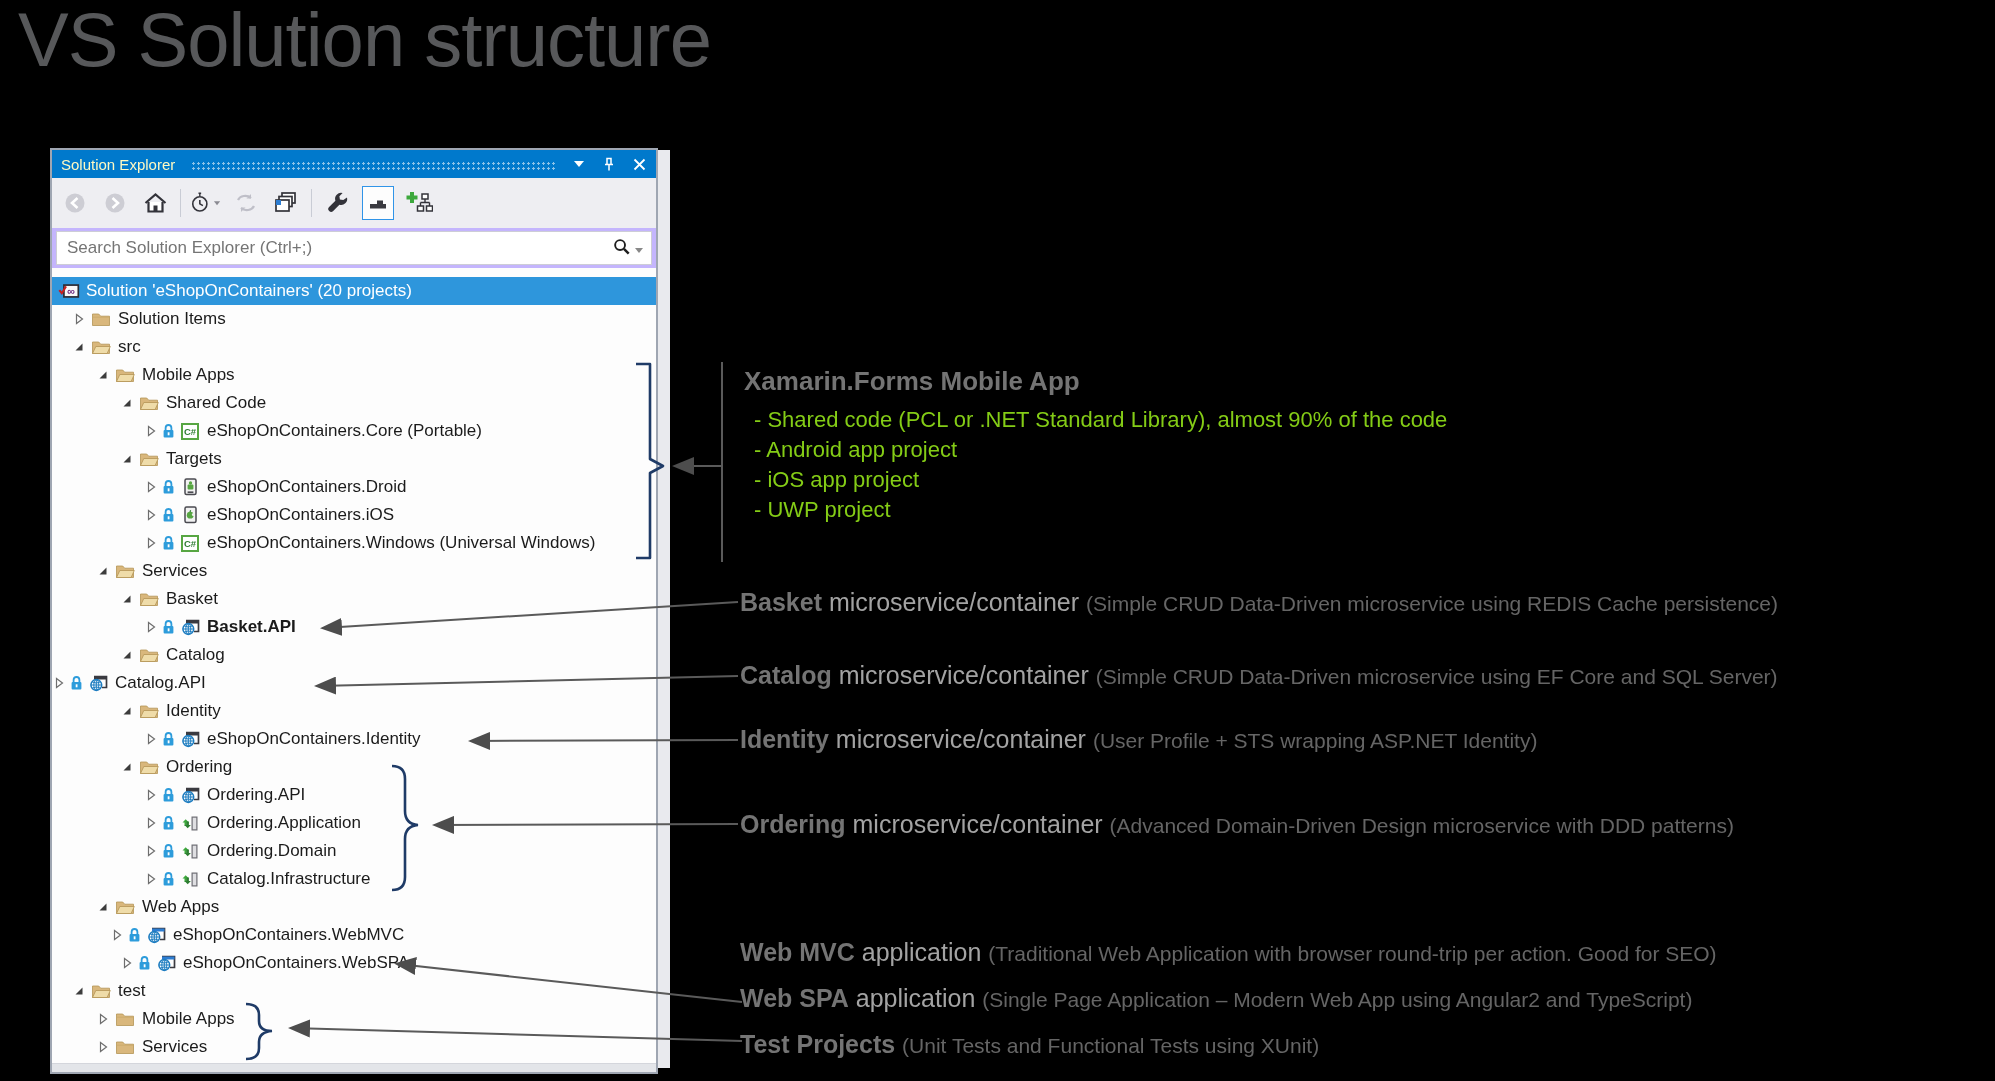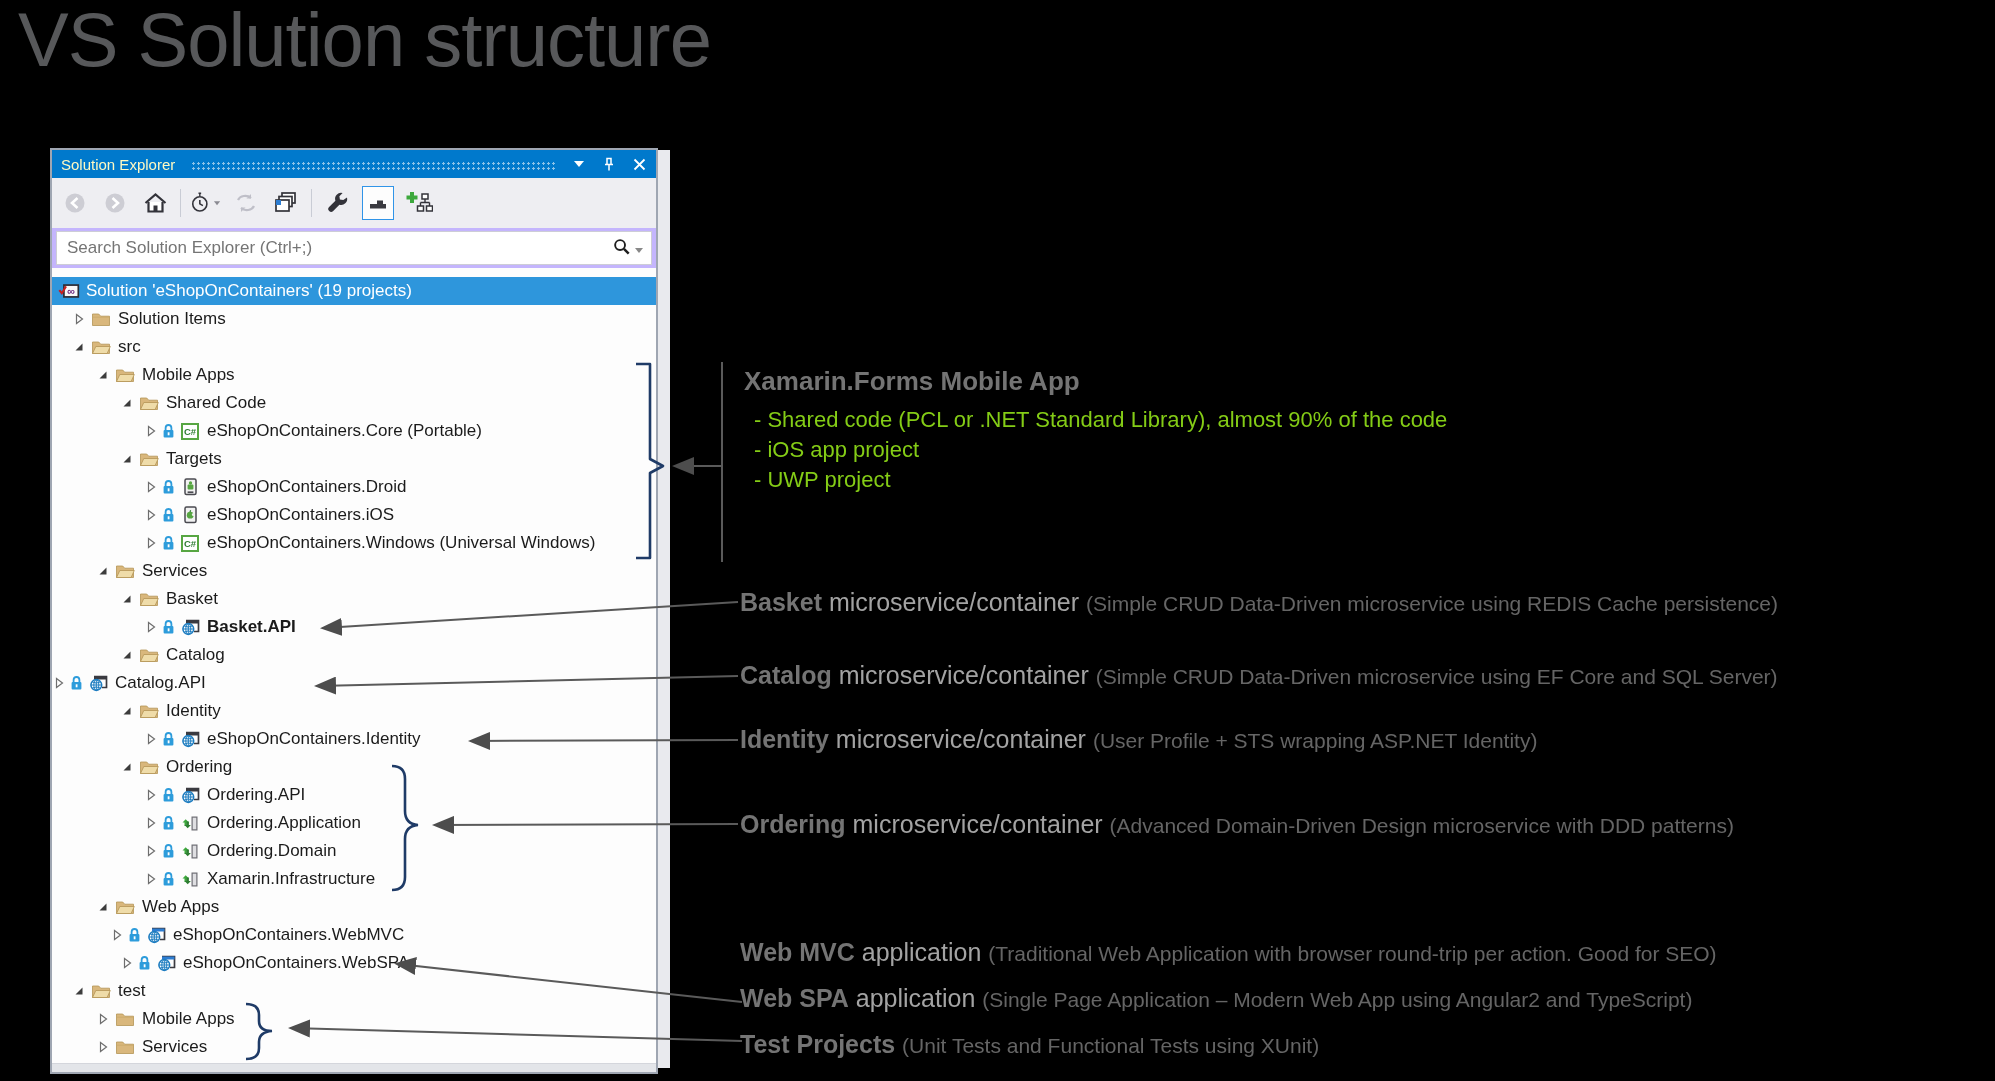--- a/index.html
+++ b/index.html
@@ -169,21 +169,21 @@
 
     <div class="tree" id="tree">
         <div class="trow sel" style="padding-left: 6px;">
           <span class="ticon">
             <svg width="26" height="20" viewBox="0 0 26 20">
               <rect x="7" y="3" width="17" height="14" fill="#F8F8F8" stroke="#2B2B33" stroke-width="2"></rect>
               <text x="15.5" y="14.5" font-size="13" fill="#68217A" text-anchor="middle" font-weight="bold">∞</text>
               <path d="M1.5 9 l3 3.6 L9.5 4.5" stroke="#C81E1E" stroke-width="2.4" fill="none"></path>
             </svg>
           </span>
-          <span class="tlabel">Solution 'eShopOnContainers' (19 projects)</span>
+          <span class="tlabel">Solution 'eShopOnContainers' (20 projects)</span>
         </div>
         <div class="trow" style="padding-left: 20px;">
           <span class="arrow">
             <svg width="14" height="14" viewBox="0 0 14 14">
               <path d="M4.5 2.5 L10.5 7 L4.5 11.5 Z" fill="#FDFDFD" stroke="#6E6E6E" stroke-width="1.2"></path>
             </svg>
           </span>
           <span class="ticon">
             <svg width="20" height="17" viewBox="0 0 20 17">
               <path d="M1.5 3 h6.2 l2 2.2 h8.8 v9.3 H1.5 Z" fill="#D9B77C" stroke="#B49455" stroke-width="0.8"></path>
@@ -566,21 +566,21 @@
             </svg>
           </span>
           <span class="ticon">
             <svg width="18" height="17" viewBox="0 0 18 17">
               <rect x="10.5" y="1.5" width="6" height="14" fill="#6E6E74"></rect>
               <rect x="11.7" y="2.7" width="3.6" height="11.6" fill="#DFDFE2"></rect>
               <path d="M1.5 7.5 l3.2-3.2 3.2 3.2 h-2 v3.4 h-2.4 V7.5 Z" fill="#3DA83D"></path>
               <path d="M9.9 10 l-3.2 3.2 L3.5 10 h2 V6.6 h2.4 V10 Z" fill="#2E7D32"></path>
             </svg>
           </span>
-          <span class="tlabel">Xamarin.Infrastructure</span>
+          <span class="tlabel">Catalog.Infrastructure</span>
         </div>
         <div class="trow" style="padding-left: 44px;">
           <span class="arrow">
             <svg width="14" height="14" viewBox="0 0 14 14">
               <path d="M10.5 3.5 V10.5 H3.5 Z" fill="#3C3C3C"></path>
             </svg>
           </span>
           <span class="ticon">
             <svg width="20" height="17" viewBox="0 0 20 17">
               <path d="M1.5 3 h6.2 l2 2.2 h8.8 v9.3 H1.5 Z" fill="#D9B77C" stroke="#B49455" stroke-width="0.8"></path>
@@ -682,20 +682,21 @@
           <span class="tlabel">Services</span>
         </div>
       </div>
     <div style="position:absolute;left:0;right:0;bottom:0;height:8px;background:#E3E5E9;border-top:1px solid #D4D6DC;"></div>
   </div>
 
   <div class="xam">
     <div class="xt">Xamarin.Forms Mobile App</div>
     <ul id="xam-items">
         <li>- Shared code (PCL or .NET Standard Library), almost 90% of the code</li>
+        <li>- Android app project</li>
         <li>- iOS app project</li>
         <li>- UWP project</li>
       </ul>
   </div>
 
   <div id="notes">
       <div class="note" style="top: 588px;"><span class="b">Basket</span><span class="m"> microservice/container </span><span class="p">(Simple CRUD Data-Driven microservice using REDIS Cache persistence)</span></div>
       <div class="note" style="top: 661px;"><span class="b">Catalog</span><span class="m"> microservice/container </span><span class="p">(Simple CRUD Data-Driven microservice using EF Core and SQL Server)</span></div>
       <div class="note" style="top: 725px;"><span class="b">Identity</span><span class="m"> microservice/container </span><span class="p">(User Profile + STS wrapping ASP.NET Identity)</span></div>
       <div class="note" style="top: 810px;"><span class="b">Ordering</span><span class="m"> microservice/container </span><span class="p">(Advanced Domain-Driven Design microservice with DDD patterns)</span></div>

